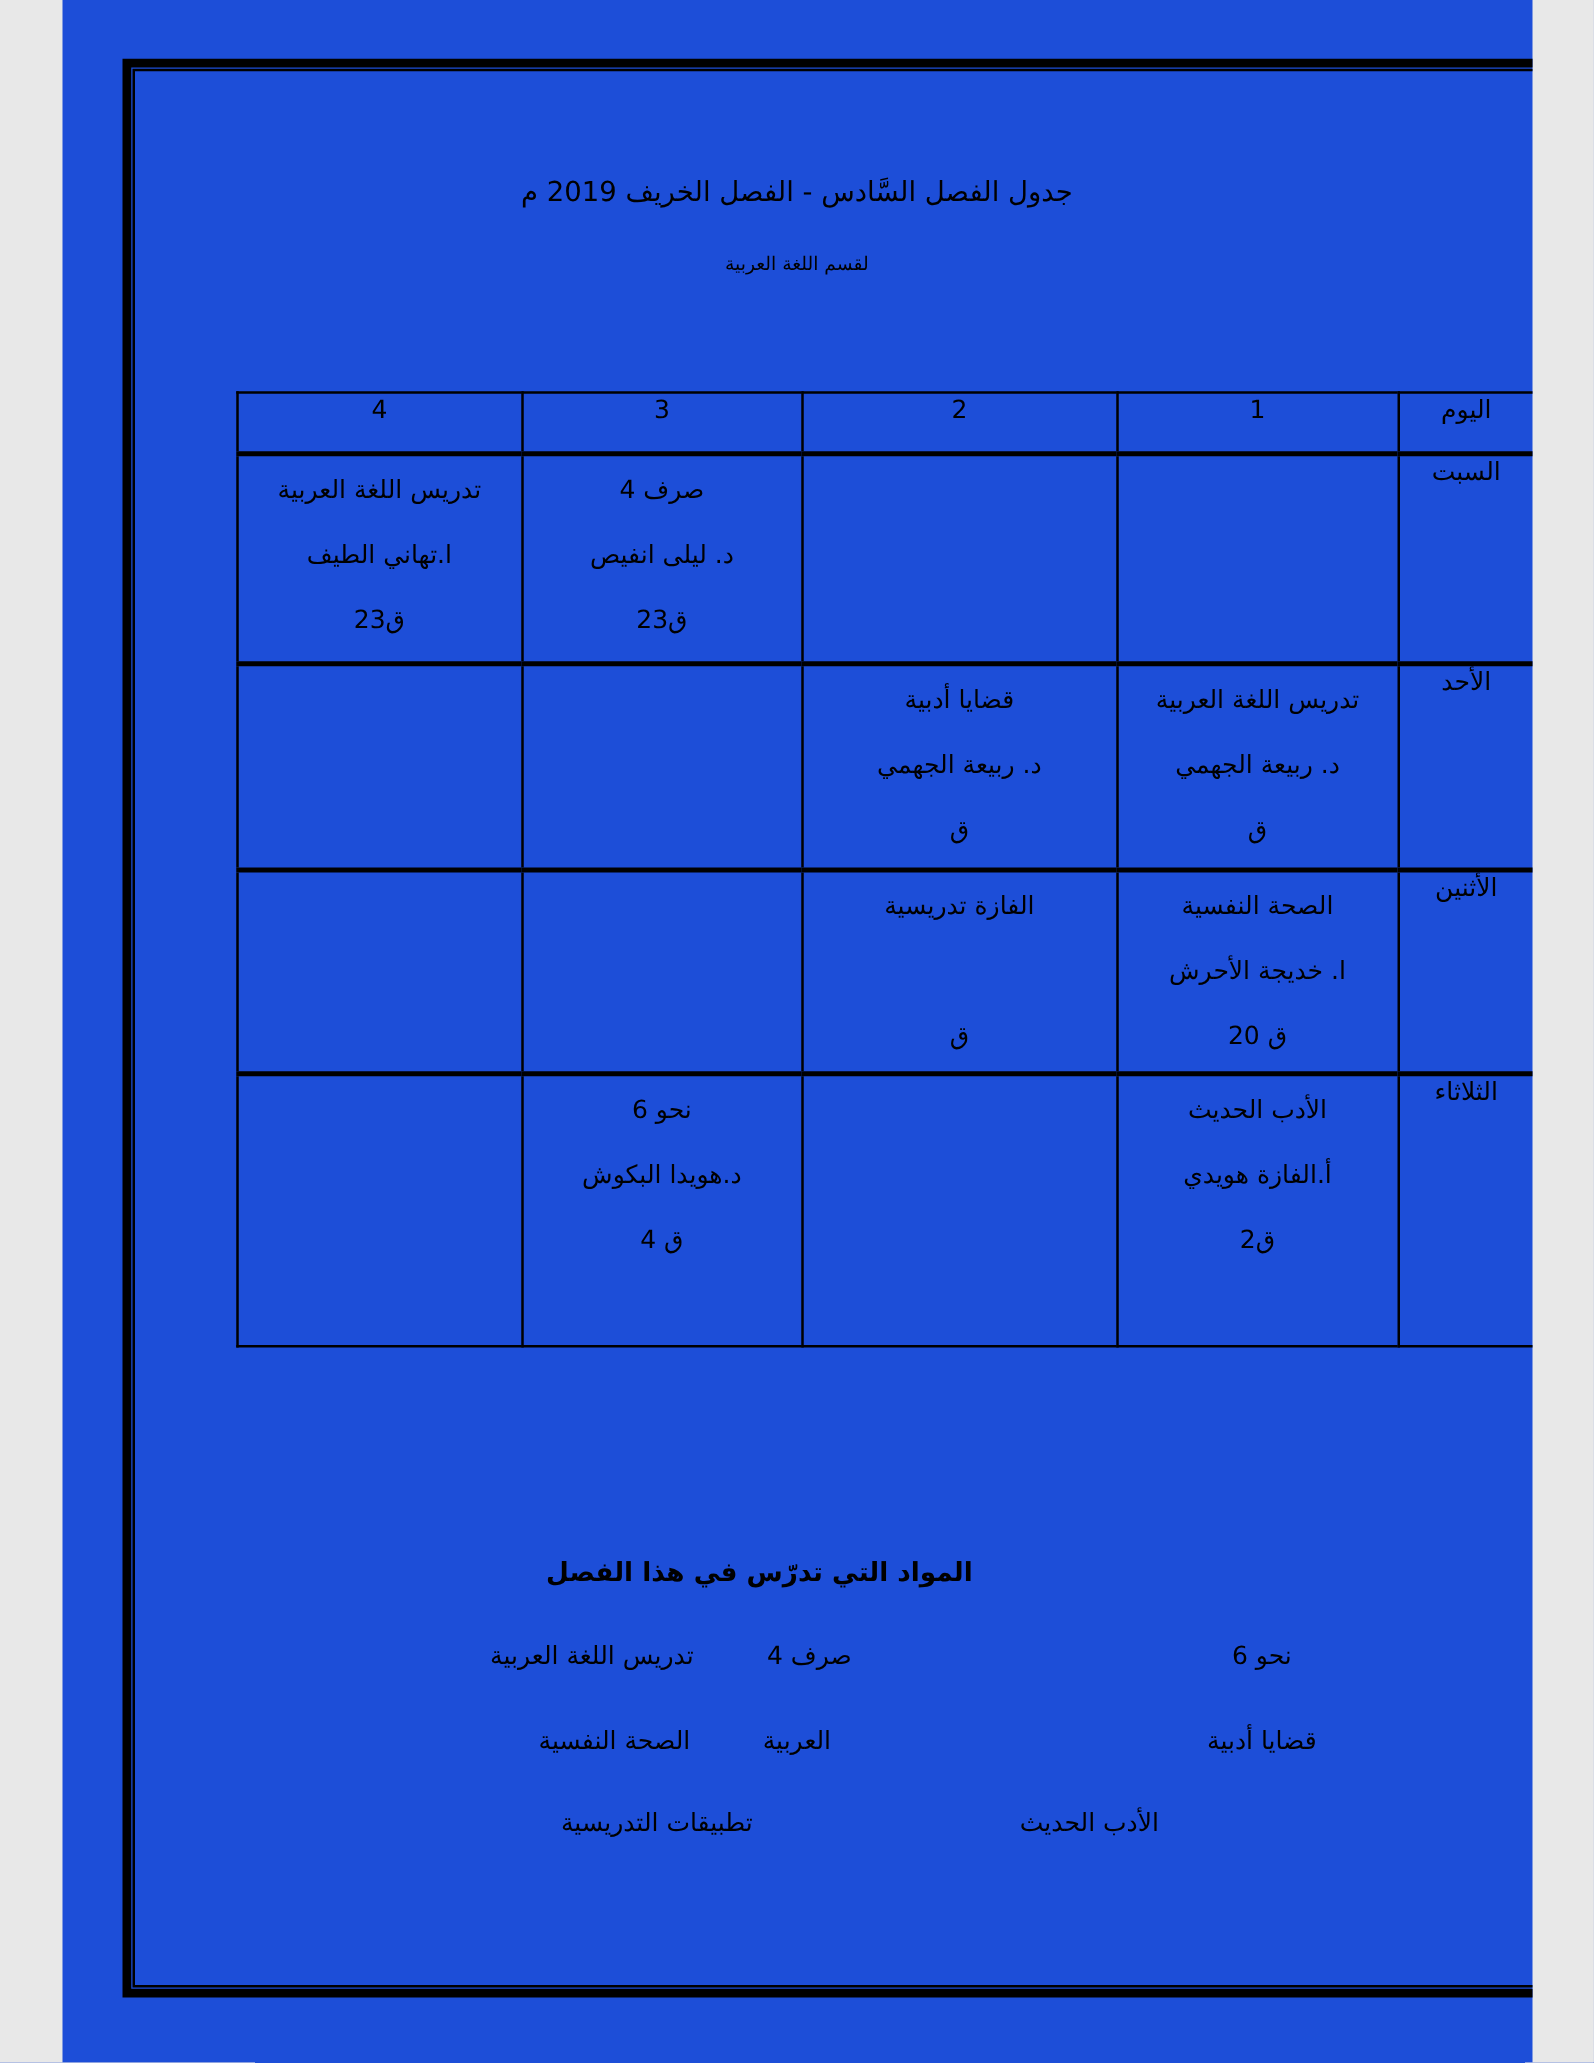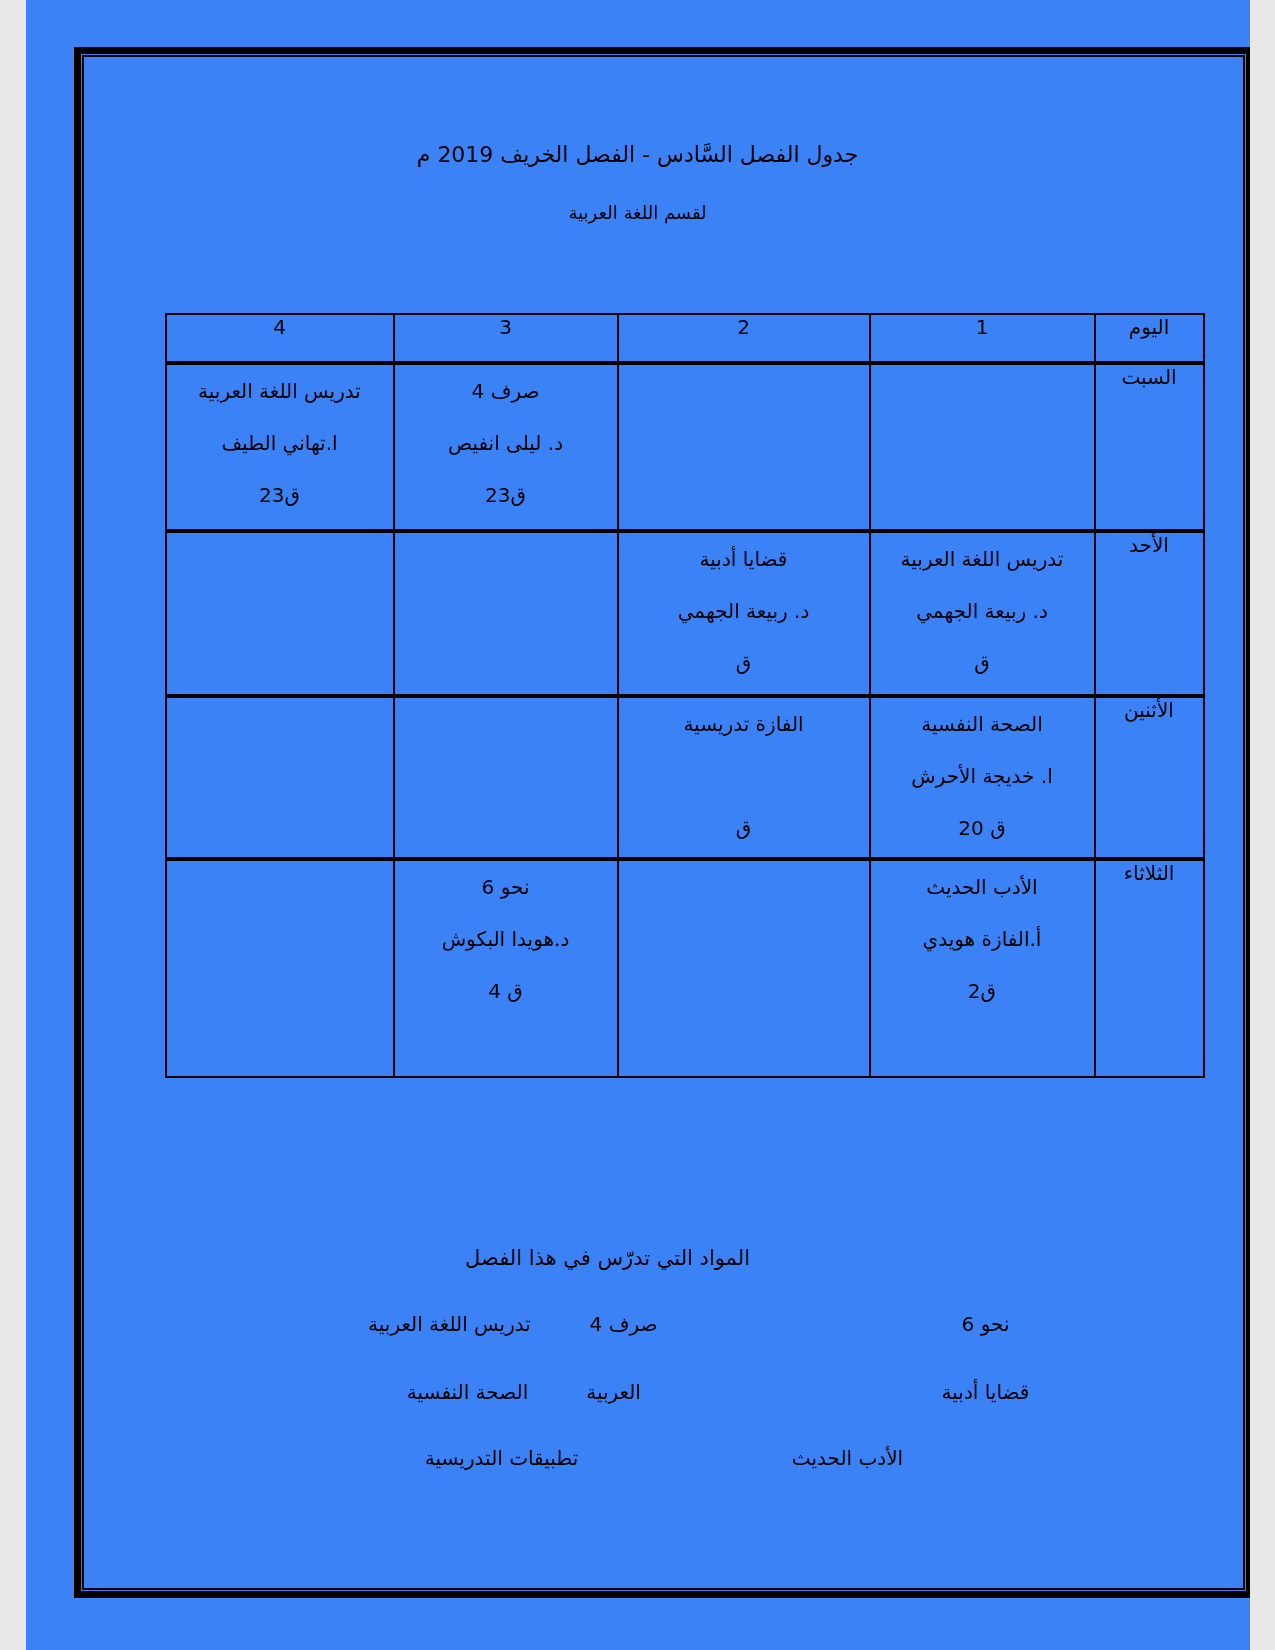--- a/index.html
+++ b/index.html
@@ -1,57 +1,56 @@
 <!DOCTYPE html>
 <html lang="ar"><head>
 <meta charset="utf-8">
 <style>
   html,body { margin:0; padding:0; background:#e8e8e8; }
   .page {
     position:relative; width:1176px; height:1650px; margin:0 auto;
-    background:#3b82f6; color:#000;
+    background:#1d4ed8; color:#000;
     font-family:"DejaVu Sans", sans-serif;
     overflow:hidden;
-    padding-left:48px;
   }
   
   .frame {
     position:absolute; left:48px; top:47px; width:1179px; height:1551px;
     border:7px solid #000; box-sizing:border-box; pointer-events:none;
   }
   .frame-inner { position:absolute; inset:1px; border:2px solid #000; }
 
   .doc-title {
     position:absolute; top:142px; left:0; right:0;
     text-align:center; font-size:22px; direction:rtl; letter-spacing:0.2px;
   }
   .doc-subtitle {
     position:absolute; top:202px; left:0; right:0;
-    text-align:center; font-size:18px; direction:rtl;
+    text-align:center; font-size:15px; direction:rtl;
   }
 
   table.sched {
     position:absolute; top:313px; left:139px; width:1038px;
     border-collapse:collapse; table-layout:fixed; direction:rtl;
   }
   table.sched td {
     border:2px solid #000; padding:0;
     text-align:center; vertical-align:top;
     font-size:20px; overflow:hidden;
   }
   table.sched tr + tr td { border-top-width:4px; }
   td.hdr { vertical-align:middle; font-size:22px; }
   td.day { vertical-align:middle; font-size:20px; }
   td.day-bottom { vertical-align:bottom; padding-bottom:26px;margin-top:32px; }
   td.day-top { vertical-align:top; padding-top:45px; }
   .ln { height:52px; line-height:52px; white-space:nowrap; }
 
   .subjects-heading {
     position:absolute; top:1246px; left:0; right:60px;
-    text-align:center; font-size:21px; direction:rtl;
+    text-align:center; font-size:21px; direction:rtl;font-weight:bold;
   }
   .subj {
     position:absolute; transform:translateX(-50%);
     font-size:20px; white-space:nowrap; direction:rtl;
   }
 </style>
 </head>
 <body>
 
 <div class="page">

